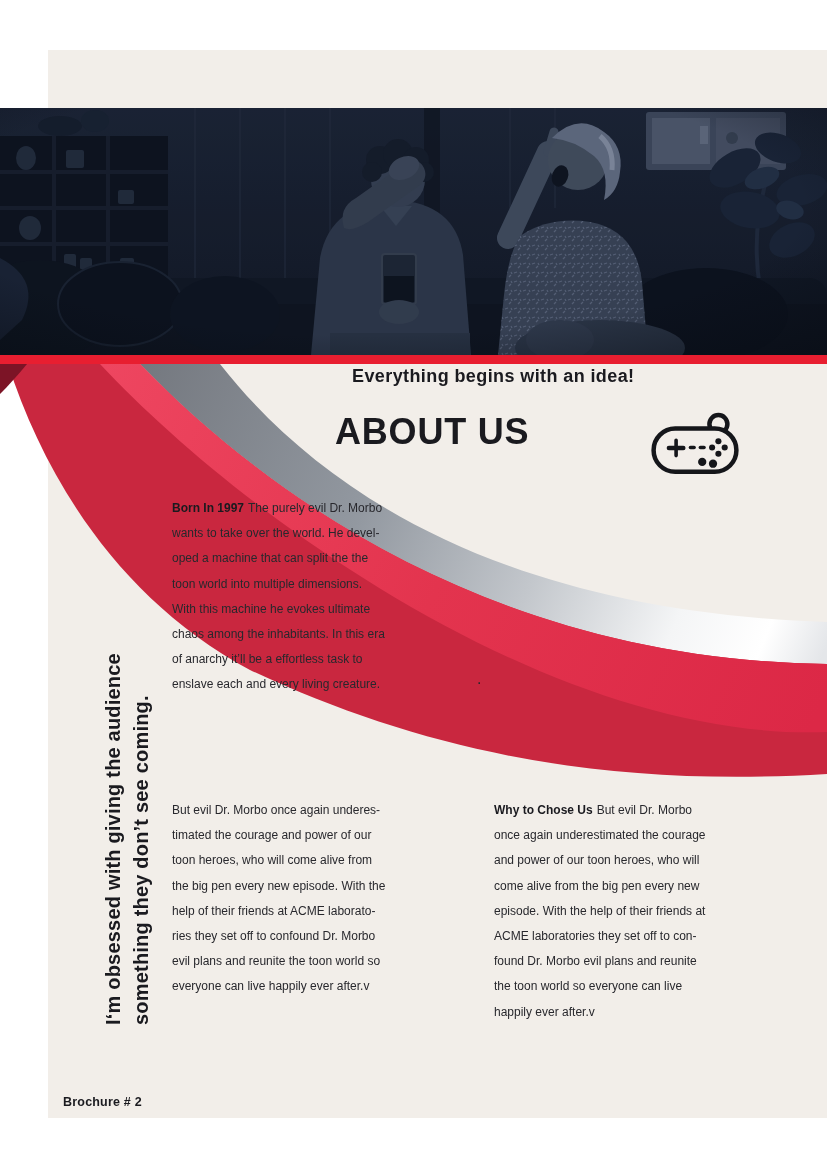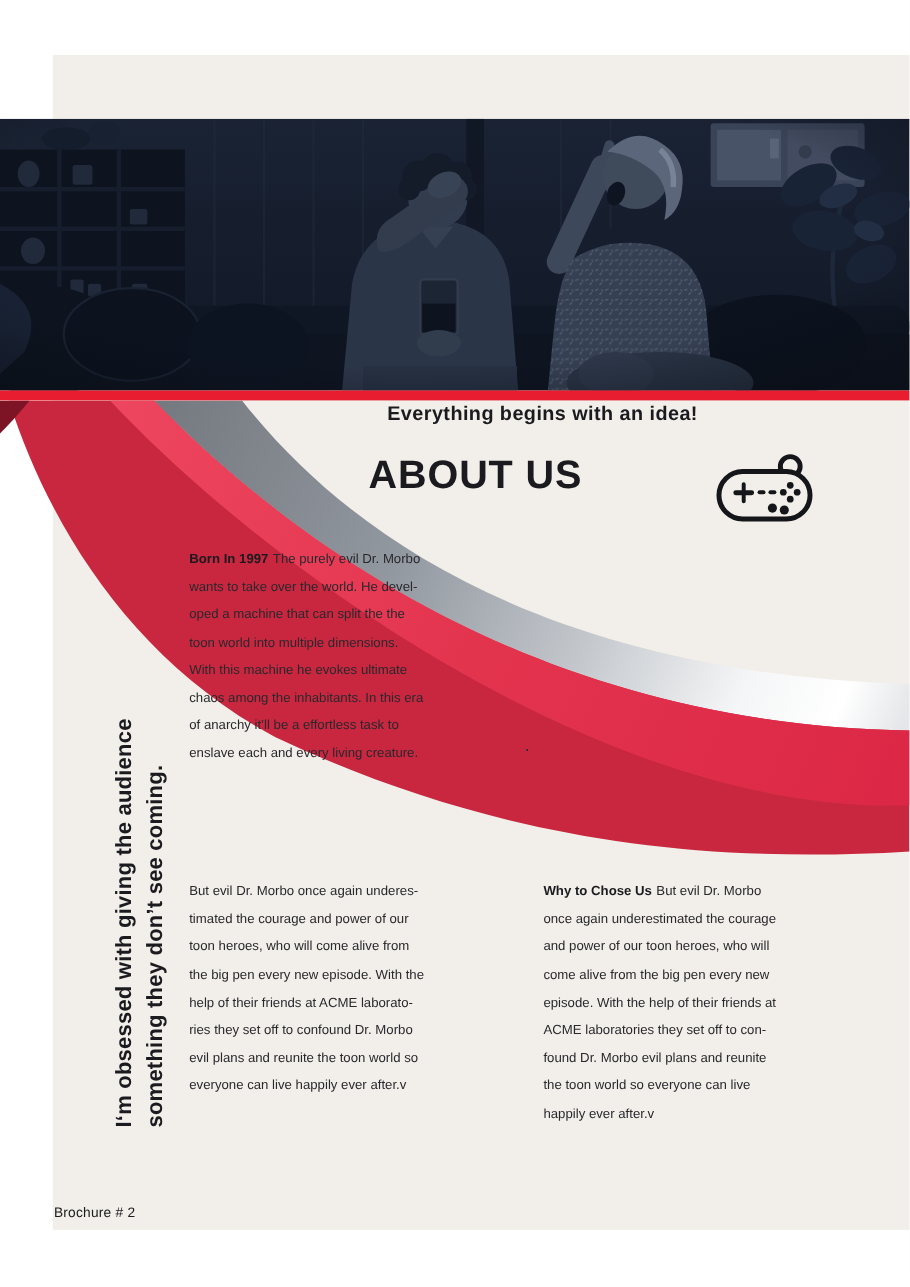--- a/index.html
+++ b/index.html
@@ -17,21 +17,21 @@
   .ml{white-space:pre-line;}
   .lead{font-weight:bold;color:var(--ink,#1a1a1f);margin-right:4px;}
   .intro{left:172px;top:496px;width:336px;}
   .stray-dot{left:477px;top:670px;font-size:16px;color:var(--body_text,#28282d);}
   .vquote{left:99px;top:1025px;width:412px;height:58px;transform:rotate(-90deg);transform-origin:0 0;
           font-size:20px;line-height:28px;font-weight:bold;color:var(--ink,#1a1a1f);letter-spacing:.2px;}
   .col{top:798px;width:336px;}
   .col-left{left:172px;}
   .col-right{left:494px;}
   .col-head{font-size:16px;line-height:25.2px;font-weight:bold;color:var(--ink,#1a1a1f);margin:0;}
-  .footer{left:49px;top:1095px;font-size:12.5px;font-weight:normal;color:var(--ink,#1a1a1f);letter-spacing:.2px;}
+  .footer{left:63px;top:1095px;font-size:12.5px;font-weight:bold;color:var(--ink,#1a1a1f);letter-spacing:.2px;}
 </style>
 </head>
 <body>
 
 <div class="page">
 
   <div class="panel"></div>
 
   <svg class="swoosh" viewBox="0 0 827 440" aria-hidden="true">
     <defs>

